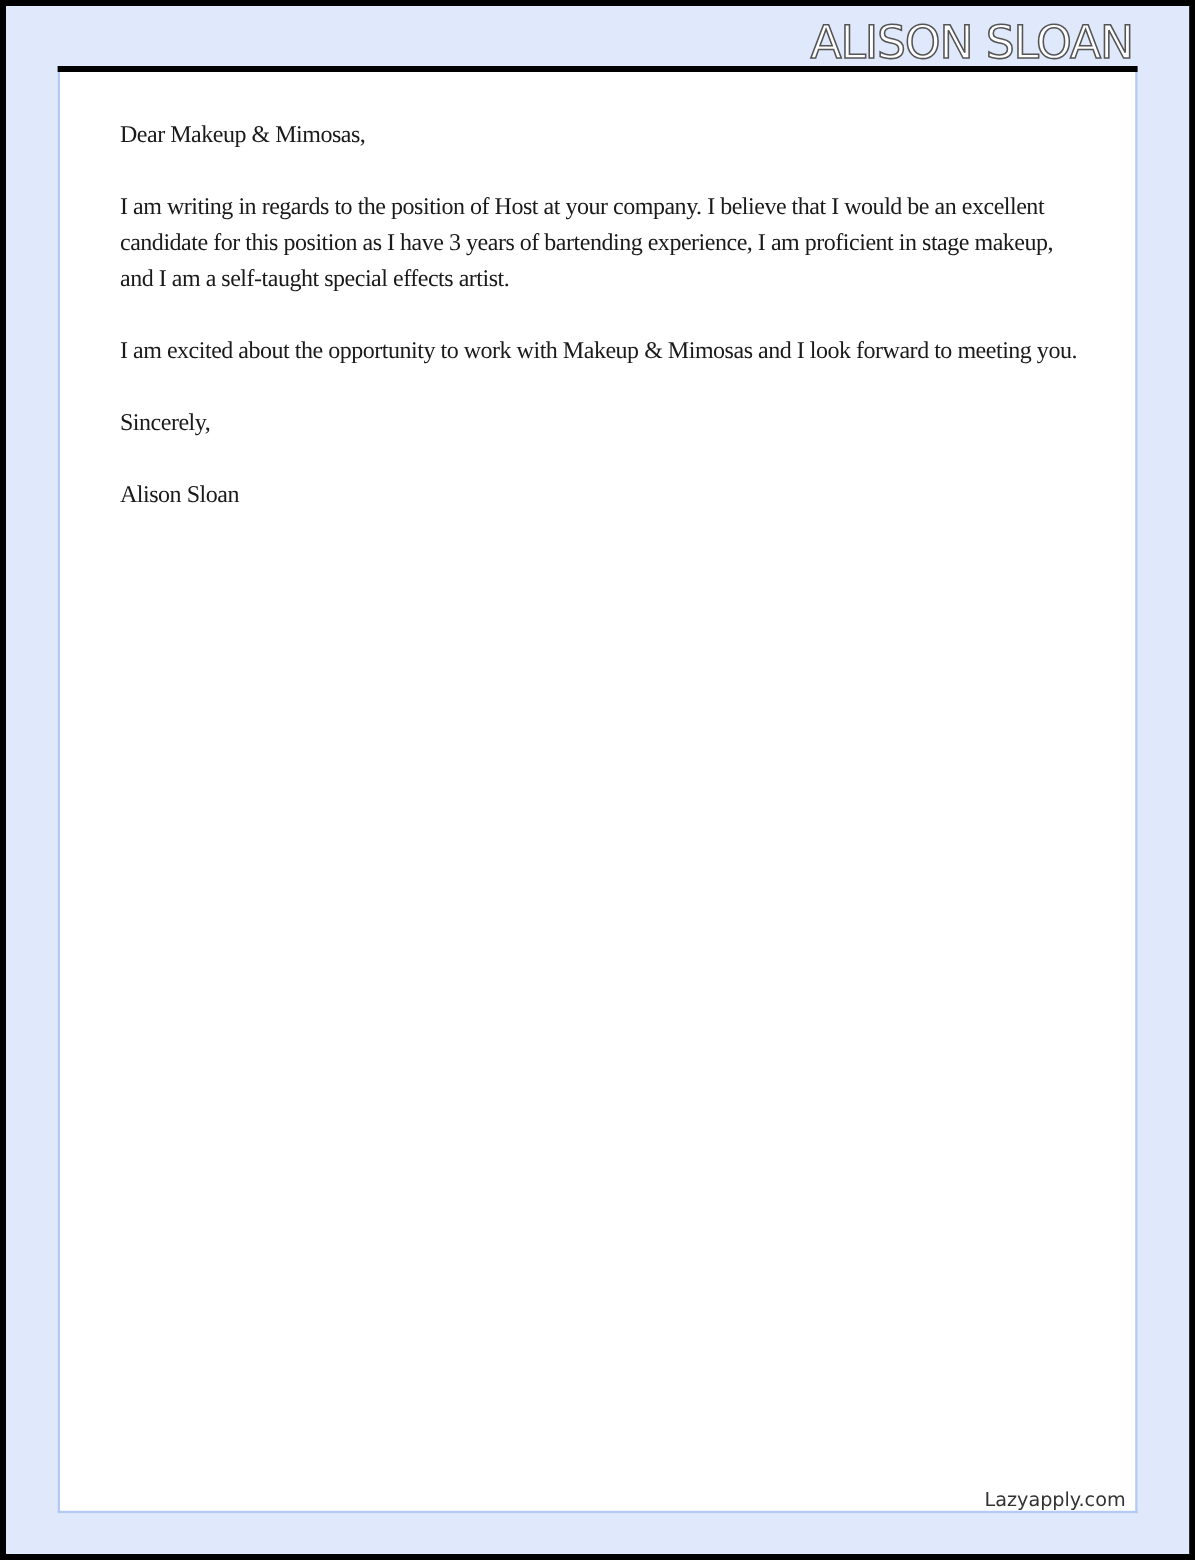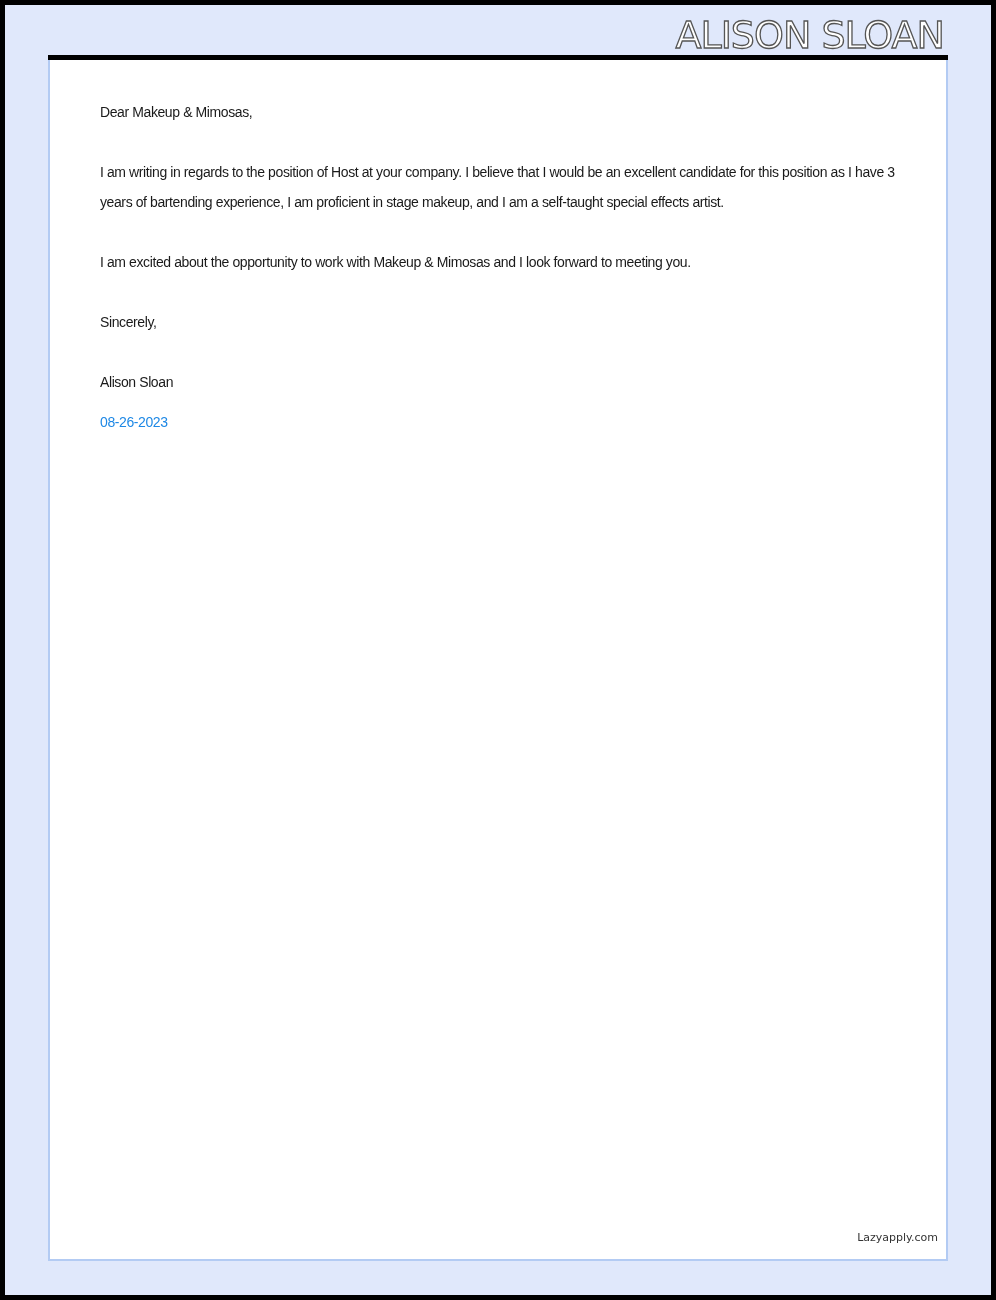--- a/index.html
+++ b/index.html
@@ -36,49 +36,48 @@
     position: absolute;
     left: 48px; top: 60px; width: 896px; height: 1199px;
     background: #fff;
     border-left: 2px solid #b3cbf3;
     border-right: 2px solid #b3cbf3;
     border-bottom: 2px solid #b3cbf3;
   }
   .letter {
     position: absolute;
     left: 50px; top: 37px; width: 800px;
-    font-family: Liberation Sans, sans-serif;
-    font-size: 14px;
+    font-family: Liberation Serif, serif;
+    font-size: 20px;
     line-height: 30px;
     color: #1a1a1a;
     letter-spacing: -0.4px;
   }
   .letter p { margin: 0 0 30px 0; }
   .letter p.sig { margin-bottom: 10px; }
   .letter .date { color: #1e88e5; margin: 0; }
   .footer-brand {
     position: absolute;
-    right: 8px; bottom: 12px;
+    right: 8px; bottom: 0px;
     font-family: "DejaVu Sans", sans-serif;
-    font-size: 11px;
+    font-size: 16px;
     color: #333;
     line-height: 18px;
   }
 </style>
 </head>
 <body>
 
 <div class="page-bg"></div>
 
 <div class="header-name">ALISON SLOAN</div>
 <div class="header-rule"></div>
 
 <div class="card">
   <div class="letter">
     <p>Dear Makeup &amp; Mimosas,</p>
     <p>I am writing in regards to the position of Host at your company. I believe that I would be an excellent candidate for this position as I have 3 years of bartending experience, I am proficient in stage makeup, and I am a self-taught special effects artist.</p>
     <p>I am excited about the opportunity to work with Makeup &amp; Mimosas and I look forward to meeting you.</p>
     <p>Sincerely,</p>
     <p class="sig">Alison Sloan</p>
-    <p class="date">08-26-2023</p>
   </div>
   <div class="footer-brand">Lazyapply.com</div>
 </div>
 
 </body></html>

